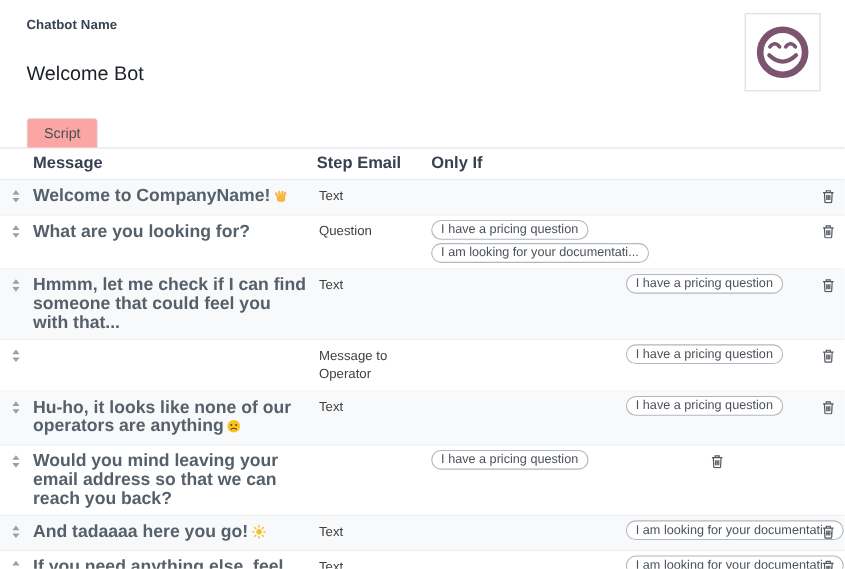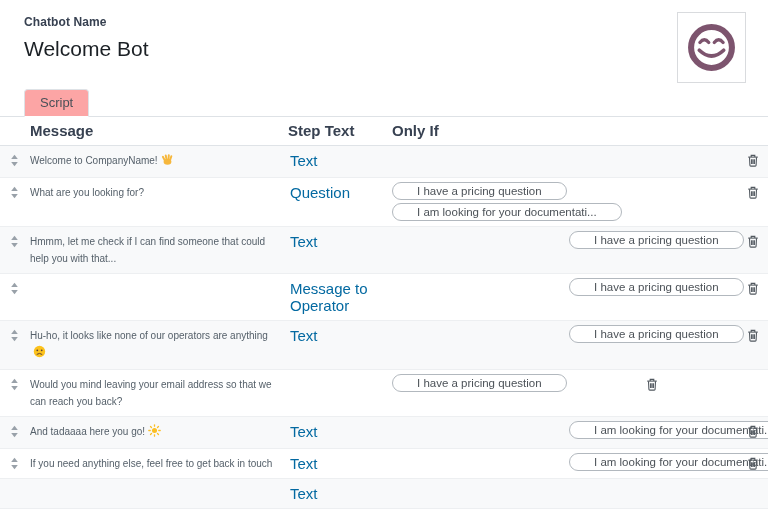--- a/index.html
+++ b/index.html
@@ -4,45 +4,45 @@
 <style>
   * { margin:0; padding:0; box-sizing:border-box; }
   html,body { width:768px; height:517px; background:#fff; overflow:hidden; }
   body { font-family:"Liberation Sans", sans-serif; color:#4c5258; font-size:13px; }
 
   .page { position:relative; width:768px; height:379px; background:#fff; }
 
   
   .page-header { padding:15px 24px 0 24px; position:relative; }
   .field-label { font-size:12px; font-weight:700; color:#374151; letter-spacing:.1px; }
-  .page-title { font-size:21px; font-weight:400; color:#1b2025; margin-top:3px; line-height:34px; }
+  .page-title { font-size:18px; font-weight:400; color:#1b2025; margin-top:21px; line-height:34px; }
   .avatar-box { position:absolute; top:12px; right:22px; width:69px; height:71px;
                 background:#fff; border:1px solid #d9dbde; display:flex;
                 align-items:center; justify-content:center; }
 
   
   .tabs-row { margin-top:23px; padding-left:24px; border-bottom:1px solid #dee2e6; display:flex; }
   .tab { font-size:13px; color:#495057; background:#fca5a5; padding:5px 15px 6px 15px;
          border:1px solid #dee2e6; border-bottom:1px solid #fff; margin-bottom:-1px;
          border-radius:4px 4px 0 0; cursor:pointer; }
 
   
   .grid-row { display:grid; grid-template-columns:28px 258px 104px 177px 170px 31px; }
   .thead { border-bottom:1px solid #dfe3e7; }
   .thead .th { font-weight:700; color:#374151; font-size:15px; padding:5px 4px 6px 2px; }
   .brow { border-bottom:1px solid #edeff1; align-items:start; }
   .brow.striped { background:#f8f9fa; }
   .c-handle { display:flex; justify-content:center; padding-top:8px; cursor:grab; }
-  .c-msg { padding:6px 6px 6px 2px; font-size:10px; line-height:17px; color:#55606a; }
-  .c-step { padding:6px 4px; font-size:15px; line-height:17px; color:#0369a1; }
+  .c-msg { padding:6px 6px 6px 2px; font-size:16px; line-height:17px; color:#55606a;font-weight:bold; }
+  .c-step { padding:6px 4px; font-size:12px; line-height:17px; color:#404040; }
   .c-ans, .c-if { padding:4px 4px 2px 2px; }
   .c-trash { display:flex; justify-content:center; padding-top:6px; }
 
   .pill { display:inline-block; border:1px solid #b2b8be; border-radius:10px; background:#fff;
-          padding:0 24px; font-size:11.5px; line-height:16px; color:#4c5258;
+          padding:0 8px; font-size:11.5px; line-height:16px; color:#4c5258;
           margin-bottom:3px; white-space:nowrap; }
   .pill-line { line-height:0; }
 
   .emoji { display:inline-block; vertical-align:-2px; margin-left:3px; }
 
   .trash-btn { background:none; border:none; padding:2px; cursor:pointer; line-height:0; }
 </style>
 </head>
 <body>
 
@@ -64,21 +64,21 @@
   </div>
 
   <div class="tabs-row">
     <div class="tab">Script</div>
   </div>
 
   <div>
     <div class="grid-row thead">
       <div></div>
       <div class="th">Message</div>
-      <div class="th">Step Text</div>
+      <div class="th">Step Email</div>
       <div class="th">Only If</div>
       <div></div>
     </div>
 
     <div id="rows">
         <div class="grid-row brow striped">
           <div class="c-handle">
             <span style="line-height: 0;"><svg width="9" height="13" viewBox="0 0 9 13" fill="#99a1a9">
                 <path d="M4.5 .8 L7.8 5 H1.2 Z"></path>
                 <path d="M4.5 12.2 L1.2 8 H7.8 Z"></path>
@@ -132,21 +132,21 @@
                 </svg></span></button>
           </div>
         </div>
         <div class="grid-row brow striped">
           <div class="c-handle">
             <span style="line-height: 0;"><svg width="9" height="13" viewBox="0 0 9 13" fill="#99a1a9">
                 <path d="M4.5 .8 L7.8 5 H1.2 Z"></path>
                 <path d="M4.5 12.2 L1.2 8 H7.8 Z"></path>
               </svg></span>
           </div>
-          <div class="c-msg"><span>Hmmm, let me check if I can find someone that could help you with that...</span></div>
+          <div class="c-msg"><span>Hmmm, let me check if I can find someone that could feel you with that...</span></div>
           <div class="c-step">Text</div>
           <div class="c-ans"></div>
           <div class="c-if">
             <div class="pill-line"><span class="pill">I have a pricing question</span></div>
           </div>
           <div class="c-trash">
             <button class="trash-btn"><span style="line-height: 0;"><svg width="12" height="13" viewBox="0 0 12 13">
                   <g fill="none" stroke="#51585f" stroke-width="1.1">
                     <path d="M1.2 3.1 h9.6"></path>
                     <path d="M4.2 3 V1.4 h3.6 V3"></path>

